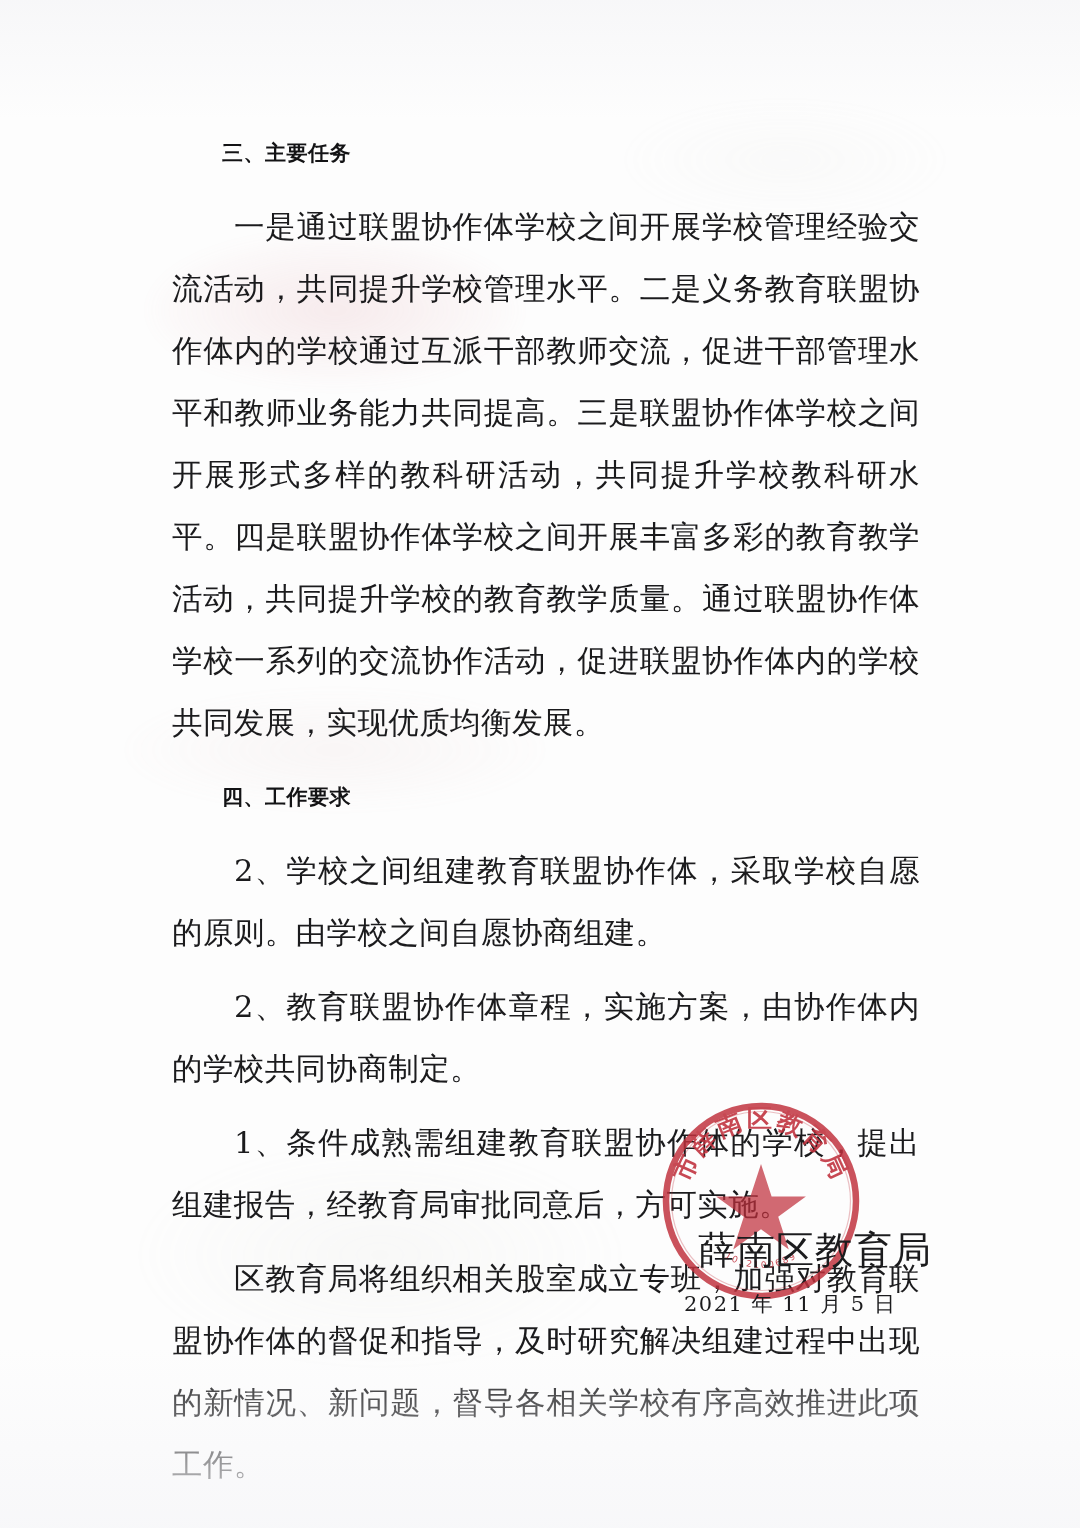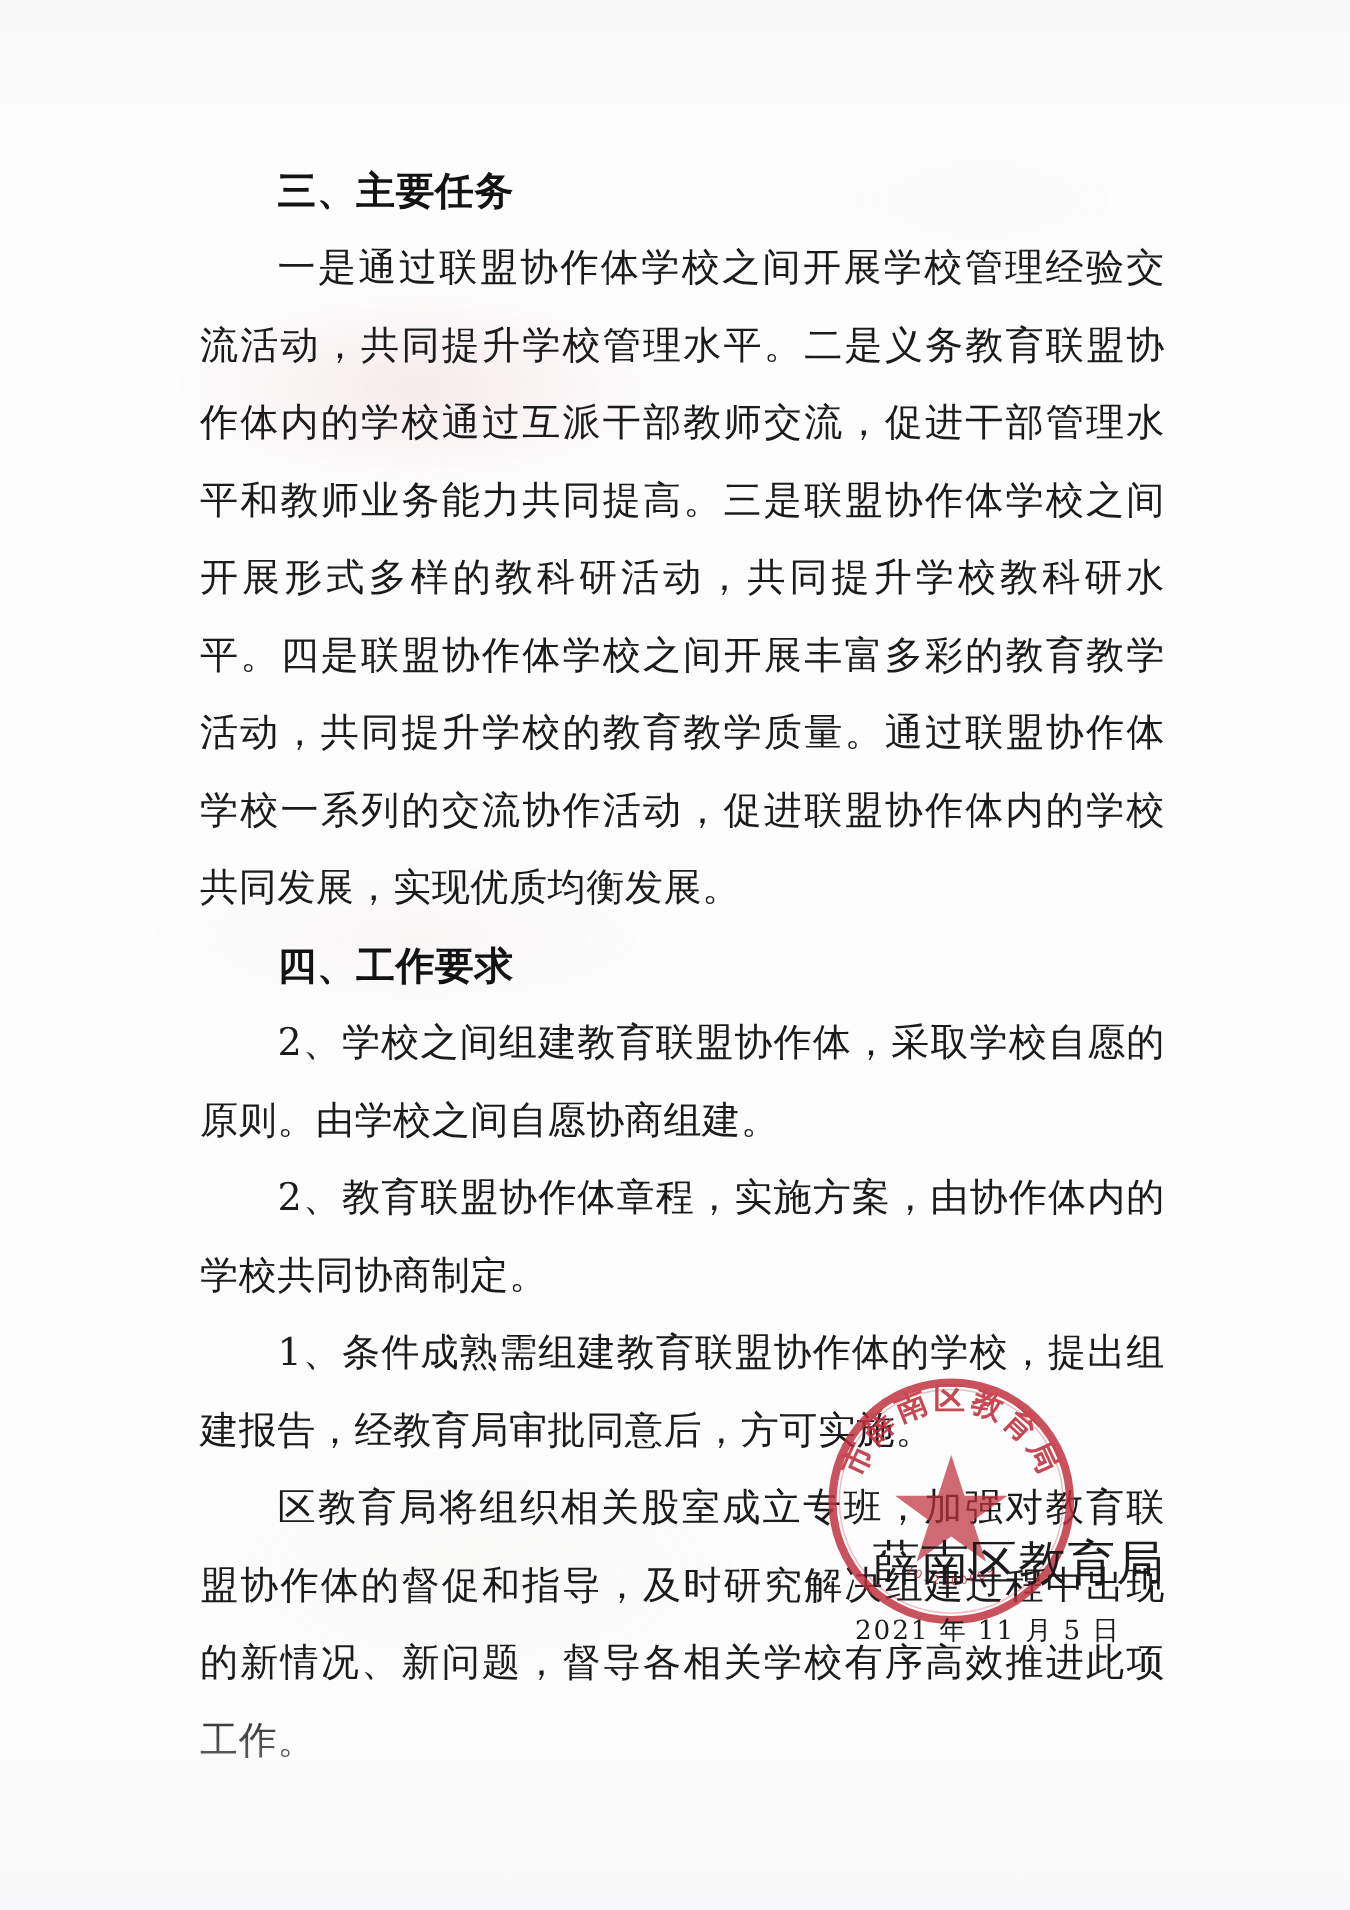--- a/index.html
+++ b/index.html
@@ -63,34 +63,34 @@
   
   .body {
     position: absolute;
     left: 160px;
     top: 122px;
     width: 772px;
   }
 
   .heading {
     font-weight: bold;
-    font-size: 31px;
+    font-size: 21px;
     line-height: 62px;
     letter-spacing: 0.5px;
     text-indent: 62px;
     margin: 0;
     color: #131315;
   }
 
   .para {
     font-size: 30.5px;
     line-height: 62px;
     letter-spacing: 0.4px;
     text-indent: 62px;
-    margin: 0;
+    margin: 12px;
     text-align: justify;
     text-justify: inter-character;
     color: #1b1b1d;
   }
 
   
   .signature {
     position: absolute;
     right: 148px;
     top: 1226px;

